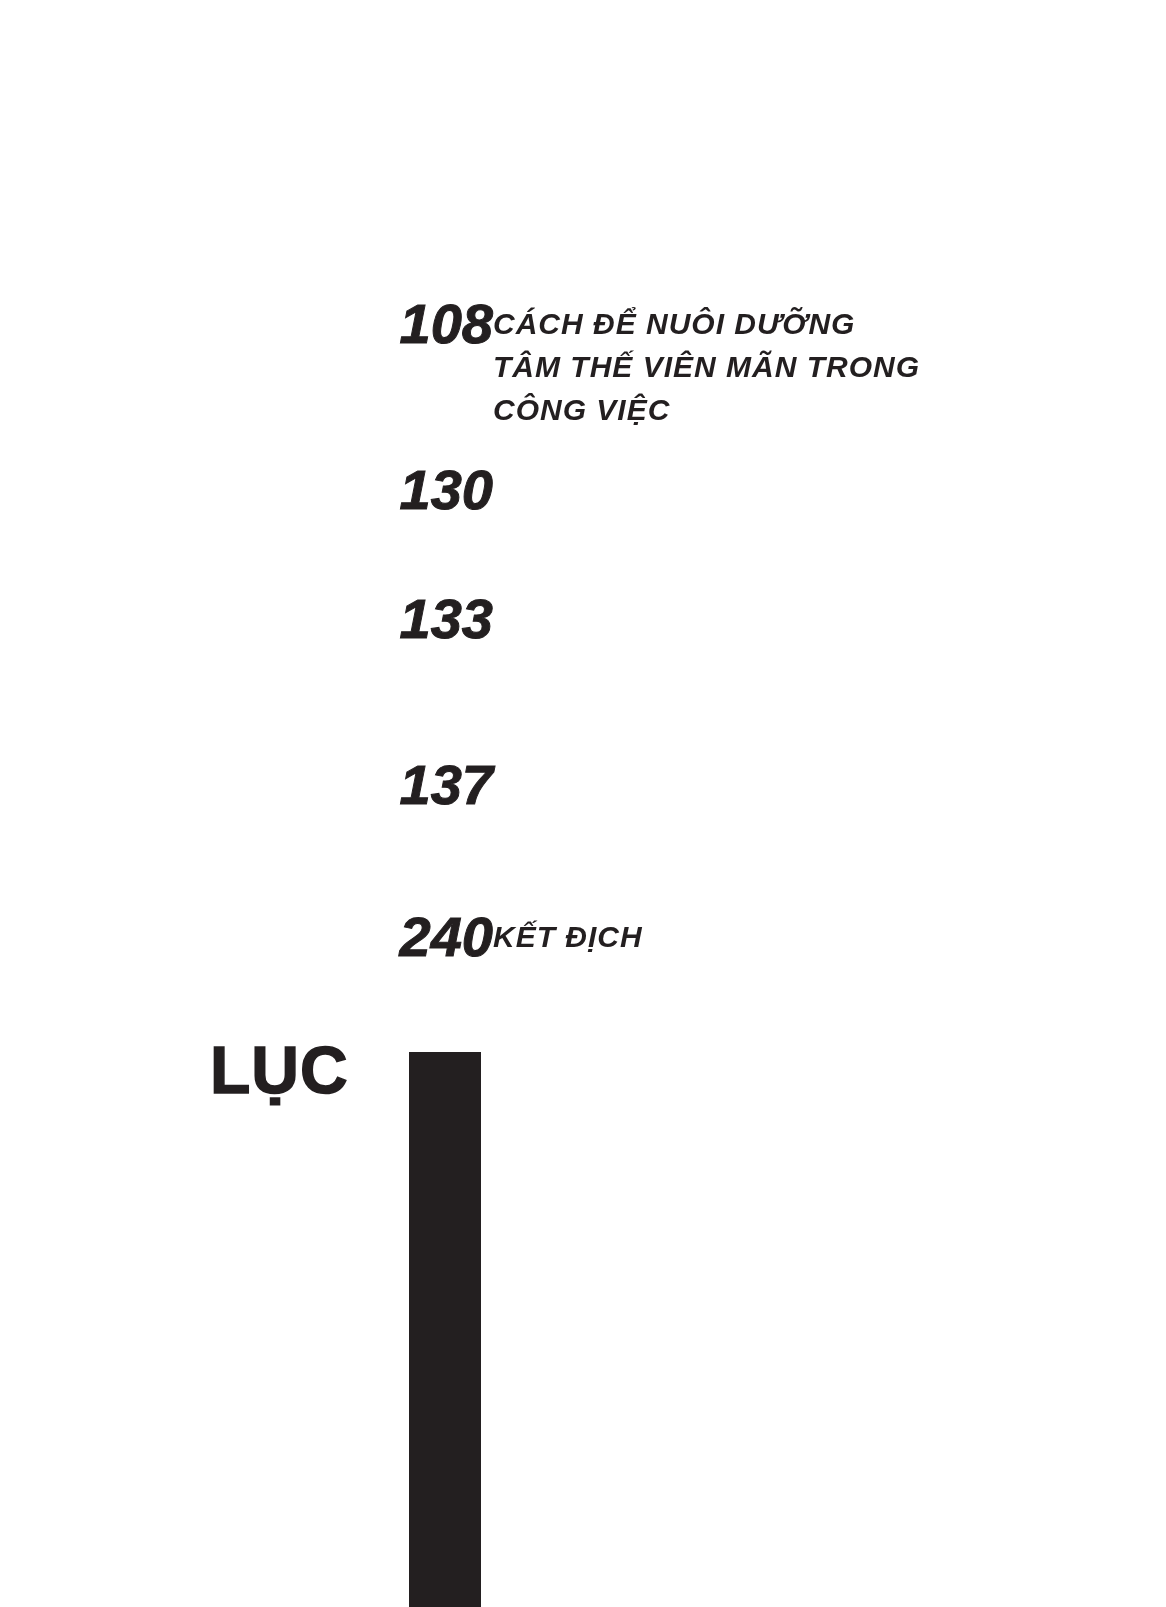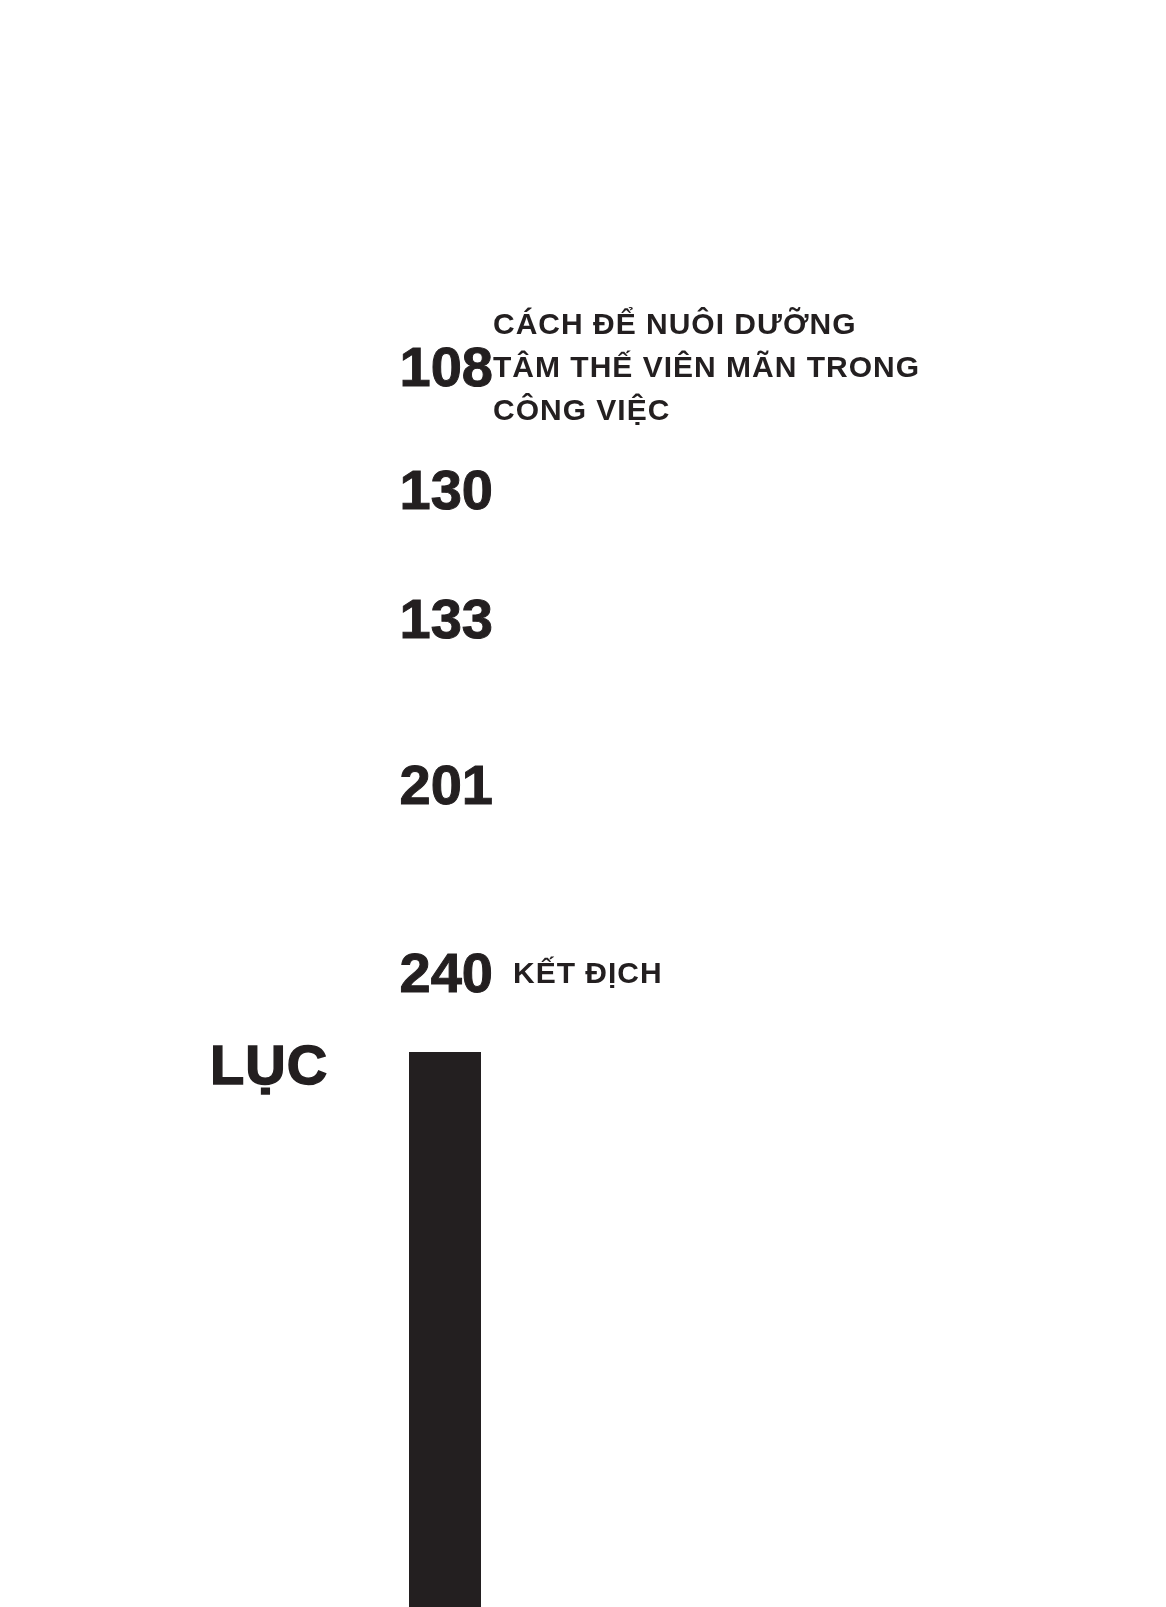--- a/index.html
+++ b/index.html
@@ -18,21 +18,22 @@
   .page {
     position: absolute;
     inset: 0;
     background: #ffffff;
   }
   
   .toc-entry {
     position: absolute;
     left: 293px;
     display: flex;
-    align-items: center;
+    align-items: flex-start;
+    font-style: italic;
   }
   .page-number {
     width: 200px;
     text-align: right;
     font-size: 56px;
     font-weight: 700;
     line-height: 43px;
     letter-spacing: 0;
     -webkit-text-stroke: 1px #231f20;
     white-space: nowrap;
@@ -43,21 +44,21 @@
     font-weight: 700;
     line-height: 43px;
     letter-spacing: 1px;
     white-space: pre-line;
   }
   
   .toc-word {
     position: absolute;
     left: 210px;
     top: 1037px;
-    font-size: 56px;
+    font-size: 66px;
     font-weight: 700;
     line-height: 1;
     letter-spacing: 1px;
     -webkit-text-stroke: 1.5px #231f20;
     white-space: nowrap;
   }
   .spine-bar {
     position: absolute;
     left: 409px;
     top: 1052px;
@@ -78,23 +79,23 @@
 TÂM THẾ VIÊN MÃN TRONG
 CÔNG VIỆC</div>
       </div>
       <div class="toc-entry" style="top: 468px; gap: 12px;">
         <div class="page-number">130</div>
       </div>
       <div class="toc-entry" style="top: 597px;">
         <div class="page-number">133</div>
       </div>
       <div class="toc-entry" style="top: 763px;">
-        <div class="page-number">201</div>
+        <div class="page-number">137</div>
       </div>
-      <div class="toc-entry" style="top: 951px; gap: 20px;">
+      <div class="toc-entry" style="top: 915px;">
         <div class="page-number">240</div>
         <div class="chapter-title">KẾT ĐỊCH</div>
       </div>
     </div>
 
   <div class="toc-word">LỤC</div>
 
   <div class="spine-bar"></div>
 
 </div>

